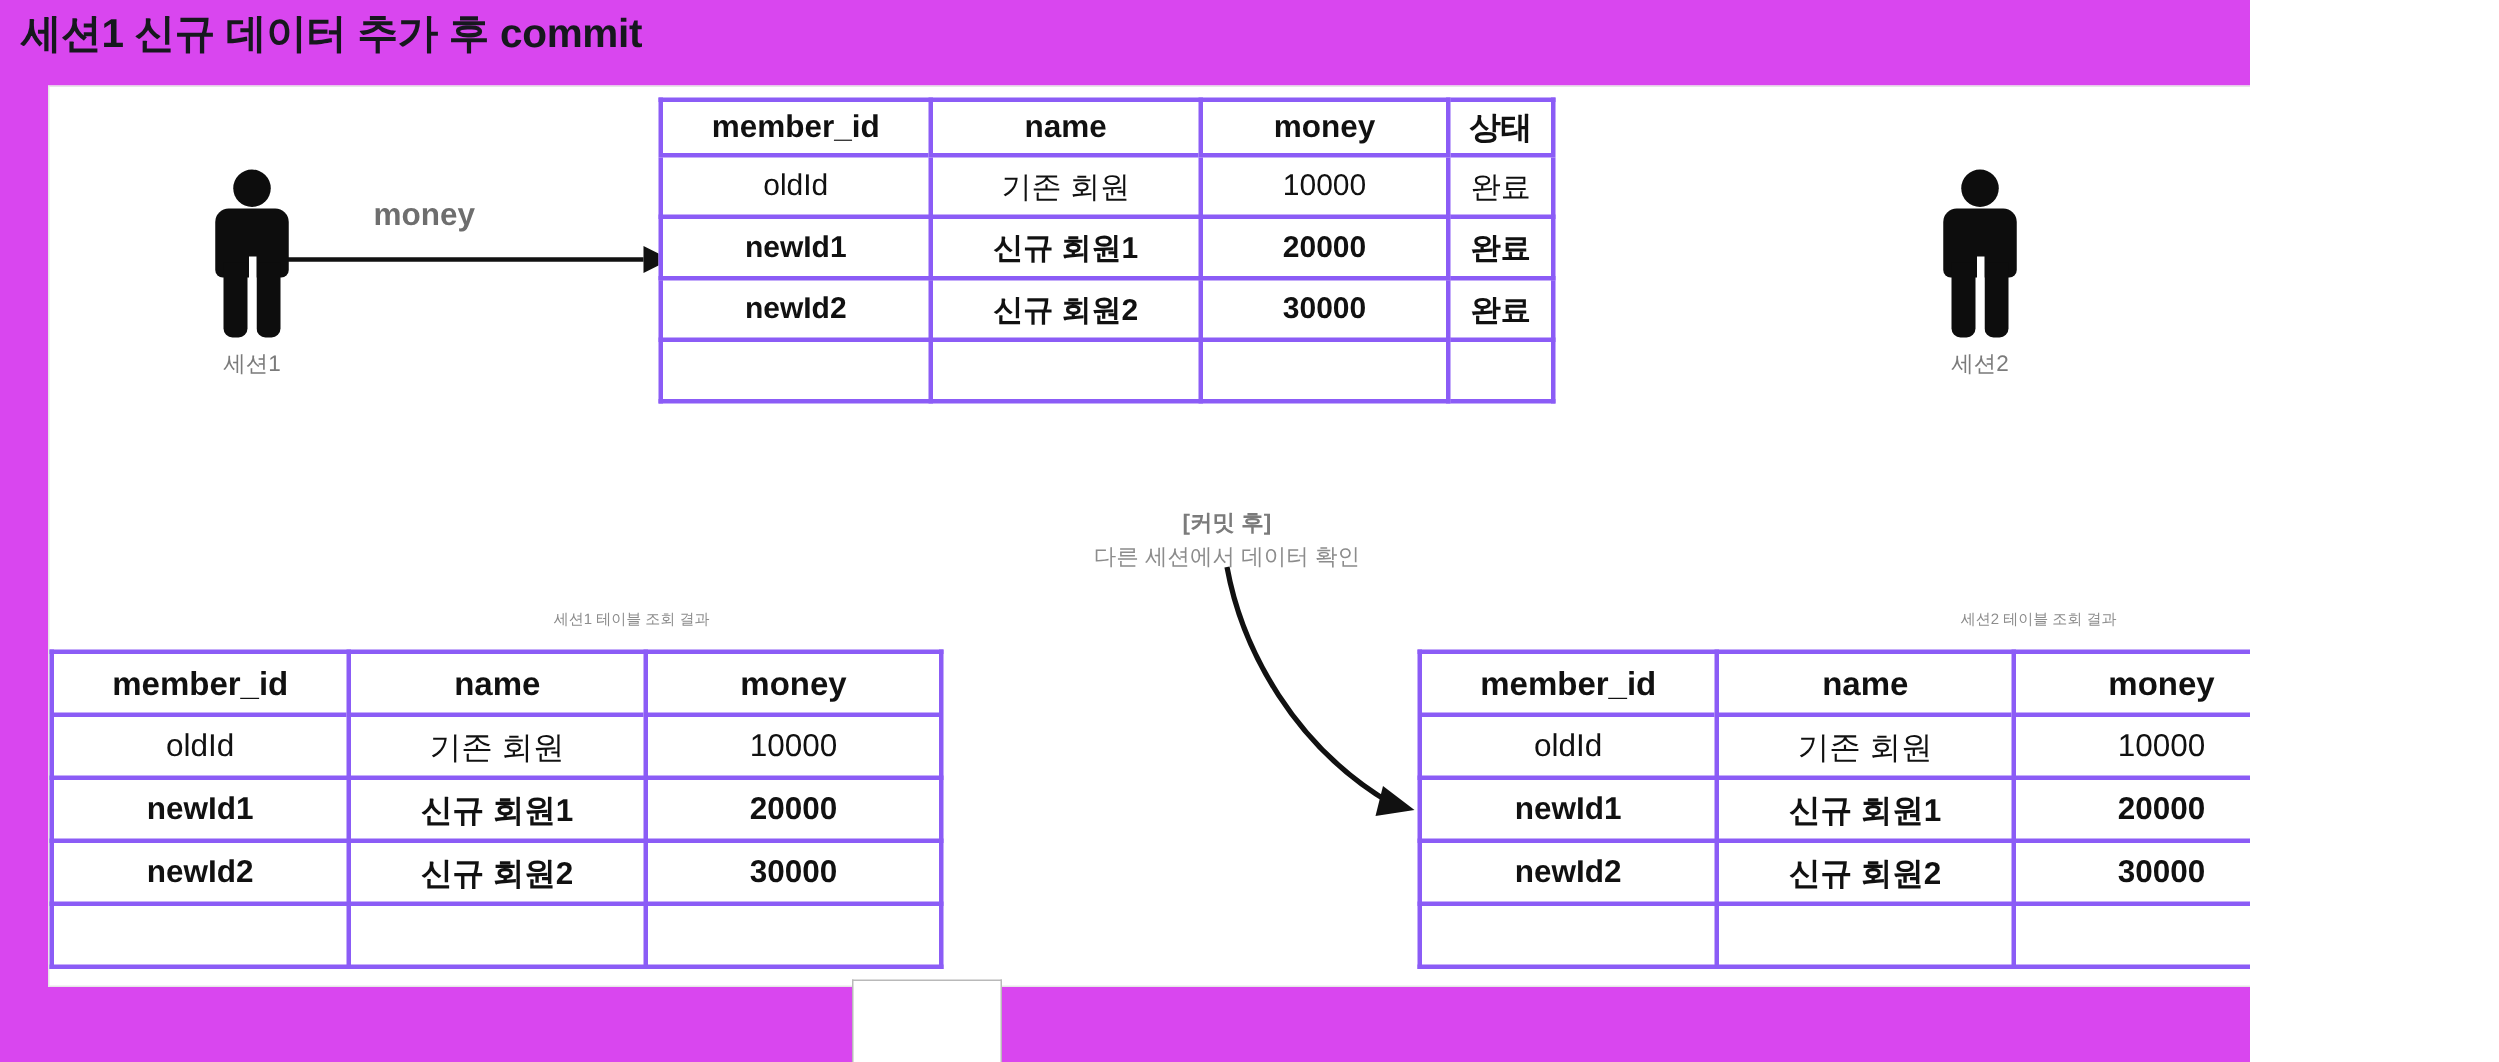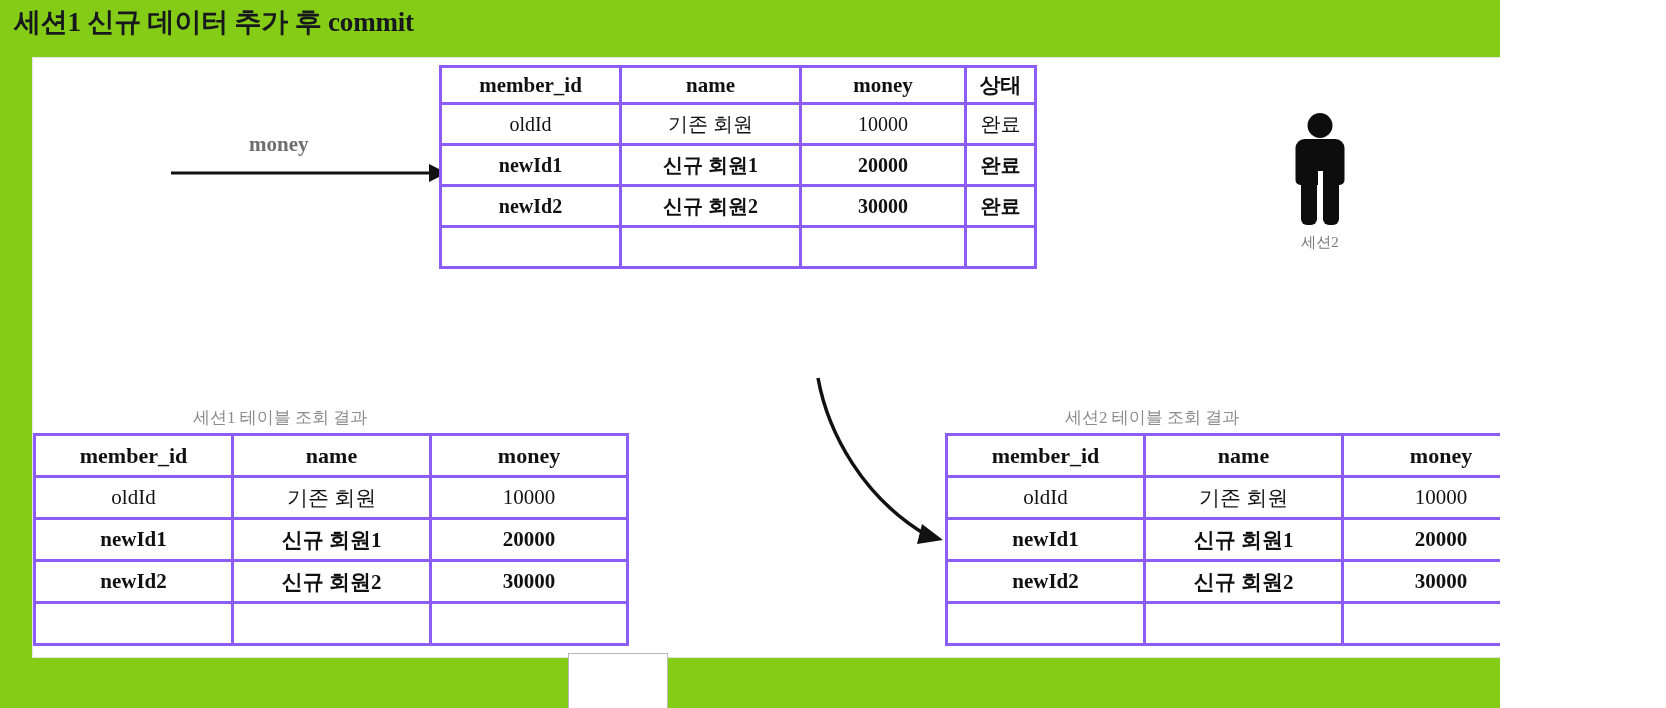--- a/index.html
+++ b/index.html
@@ -5,23 +5,22 @@
   * { box-sizing: border-box; }
   html, body {
     margin: 0; padding: 0;
     background: #ffffff;
     font-family: "Liberation Sans", "DejaVu Sans", sans-serif;
   }
   #root {
     position: relative;
     width: 1500px;
     height: 708px;
-    background: #84cc16;
+    background: #d946ef;
     overflow: hidden;
-    font-family: Liberation Serif, serif;
   }
 
   
   .page-title {
     position: absolute;
     left: 14px; top: 4px;
     font-size: 27px;
     font-weight: 700;
     color: #16181d;
     letter-spacing: -0.2px;
@@ -118,24 +117,24 @@
   .bottom-table th { height: 42px; font-size: 22px; }
   .bottom-table td { height: 42px; font-size: 21px; }
   #table-session1 { left: 0px; top: 375px; width: 593px; }
   #table-session2 { left: 912px; top: 375px; width: 593px; }
 
   .bold-cell { font-weight: 700; }
 
   
   .table-caption {
     position: absolute;
-    font-size: 17px;
+    font-size: 10px;
     color: #8c8c8c;
     white-space: nowrap;
-    text-align: left;
+    text-align: right;
   }
 
   
   .annotation {
     position: absolute;
     text-align: center;
     white-space: nowrap;
   }
   .annotation .line1 {
     font-size: 15px;
@@ -180,35 +179,47 @@
         <line x1="138" y1="115" x2="396" y2="115" stroke="#111111" stroke-width="3"></line>
         <polygon points="396,106 414,115 396,124" fill="#111111"></polygon>
       </g>
 
       <g>
         <path d="M 785,320 C 795,375 830,440 895,478" stroke="#111111" stroke-width="3.5" fill="none"></path>
         <polygon points="889,466 910,482 884,486" fill="#111111"></polygon>
       </g>
     </svg>
 
+    <div class="person" style="left:95px; top:55px; width:80px; height:115px;">
+      <span class="head"></span>
+      <span class="body"></span>
+      <span class="leg-l"></span>
+      <span class="leg-r"></span>
+      <span class="gap"></span>
+      <span class="person-label">세션1</span>
+    </div>
 
     <div class="commit-label" style="left:216px; top:74px;">money</div>
 
     <div class="person" style="left:1247px; top:55px; width:80px; height:115px;">
       <span class="head"></span>
       <span class="body"></span>
       <span class="leg-l"></span>
       <span class="leg-r"></span>
       <span class="gap"></span>
       <span class="person-label">세션2</span>
     </div>
 
+    <div class="annotation" style="left:620px; top:281px; width:330px;">
+      <div class="line1">[커밋 후]</div>
+      <div class="line2">다른 세션에서 데이터 확인</div>
+    </div>
 
     <div class="table-caption" style="left:160px; top:348px; width:280px;">세션1 테이블 조회 결과</div>
-    <div class="table-caption" style="left:1032px; top:348px; width:280px;">세션2 테이블 조회 결과</div>
+    <div class="table-caption" style="left:1098px; top:348px; width:280px;">세션2 테이블 조회 결과</div>
 
     <table class="data-table" id="table-top">
       <colgroup>
         <col style="width:180px">
           <col style="width:180px">
         <col style="width:165px">
           <col style="width:70px">
       </colgroup>
       <thead>
         <tr>

